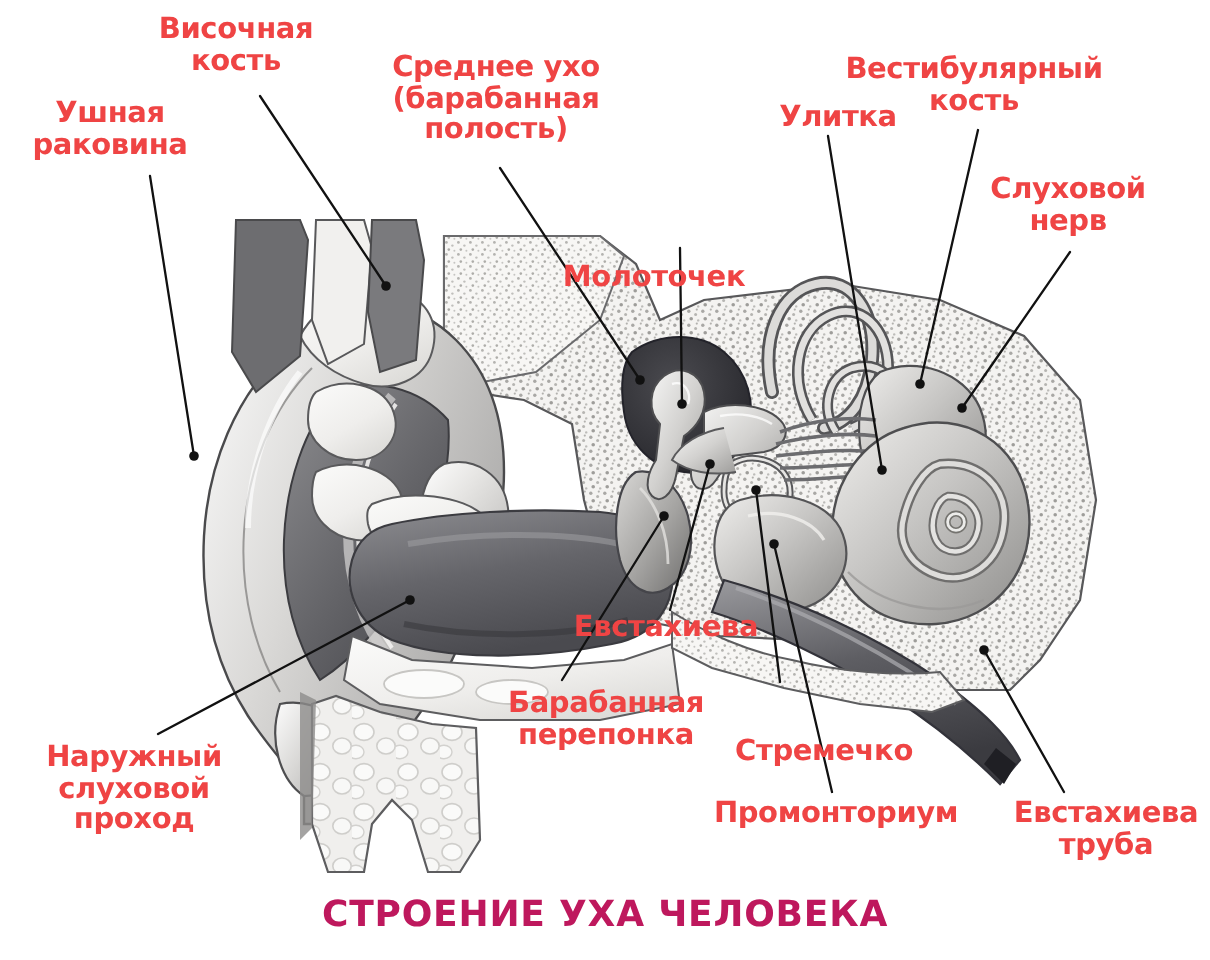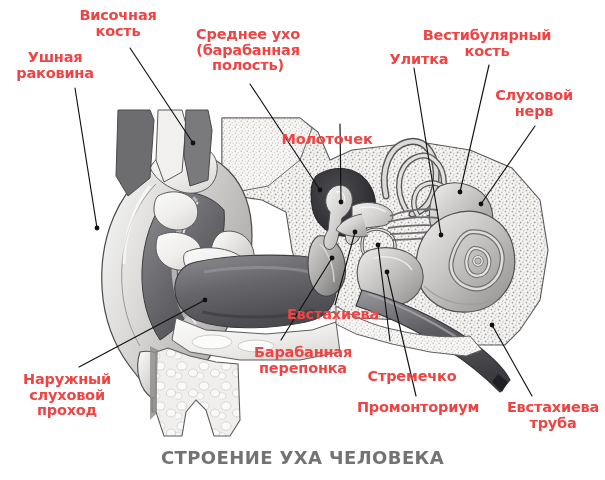--- a/index.html
+++ b/index.html
@@ -36,21 +36,21 @@
   #diagram-title {
     position: absolute;
     left: 0;
     right: 0;
     top: 447px;
     text-align: center;
     font-family: "DejaVu Sans", "Liberation Sans", sans-serif;
     font-size: 18px;
     font-weight: 700;
     letter-spacing: 0.4px;
-    color: #737373;
+    color: #be185d;
   }
 </style>
 </head>
 <body>
 
 <div id="stage">
 
   <svg id="artboard" viewBox="0 0 605 480">
     <defs>
       <linearGradient id="gCartilage" x1="0" y1="0" x2="1" y2="1">

